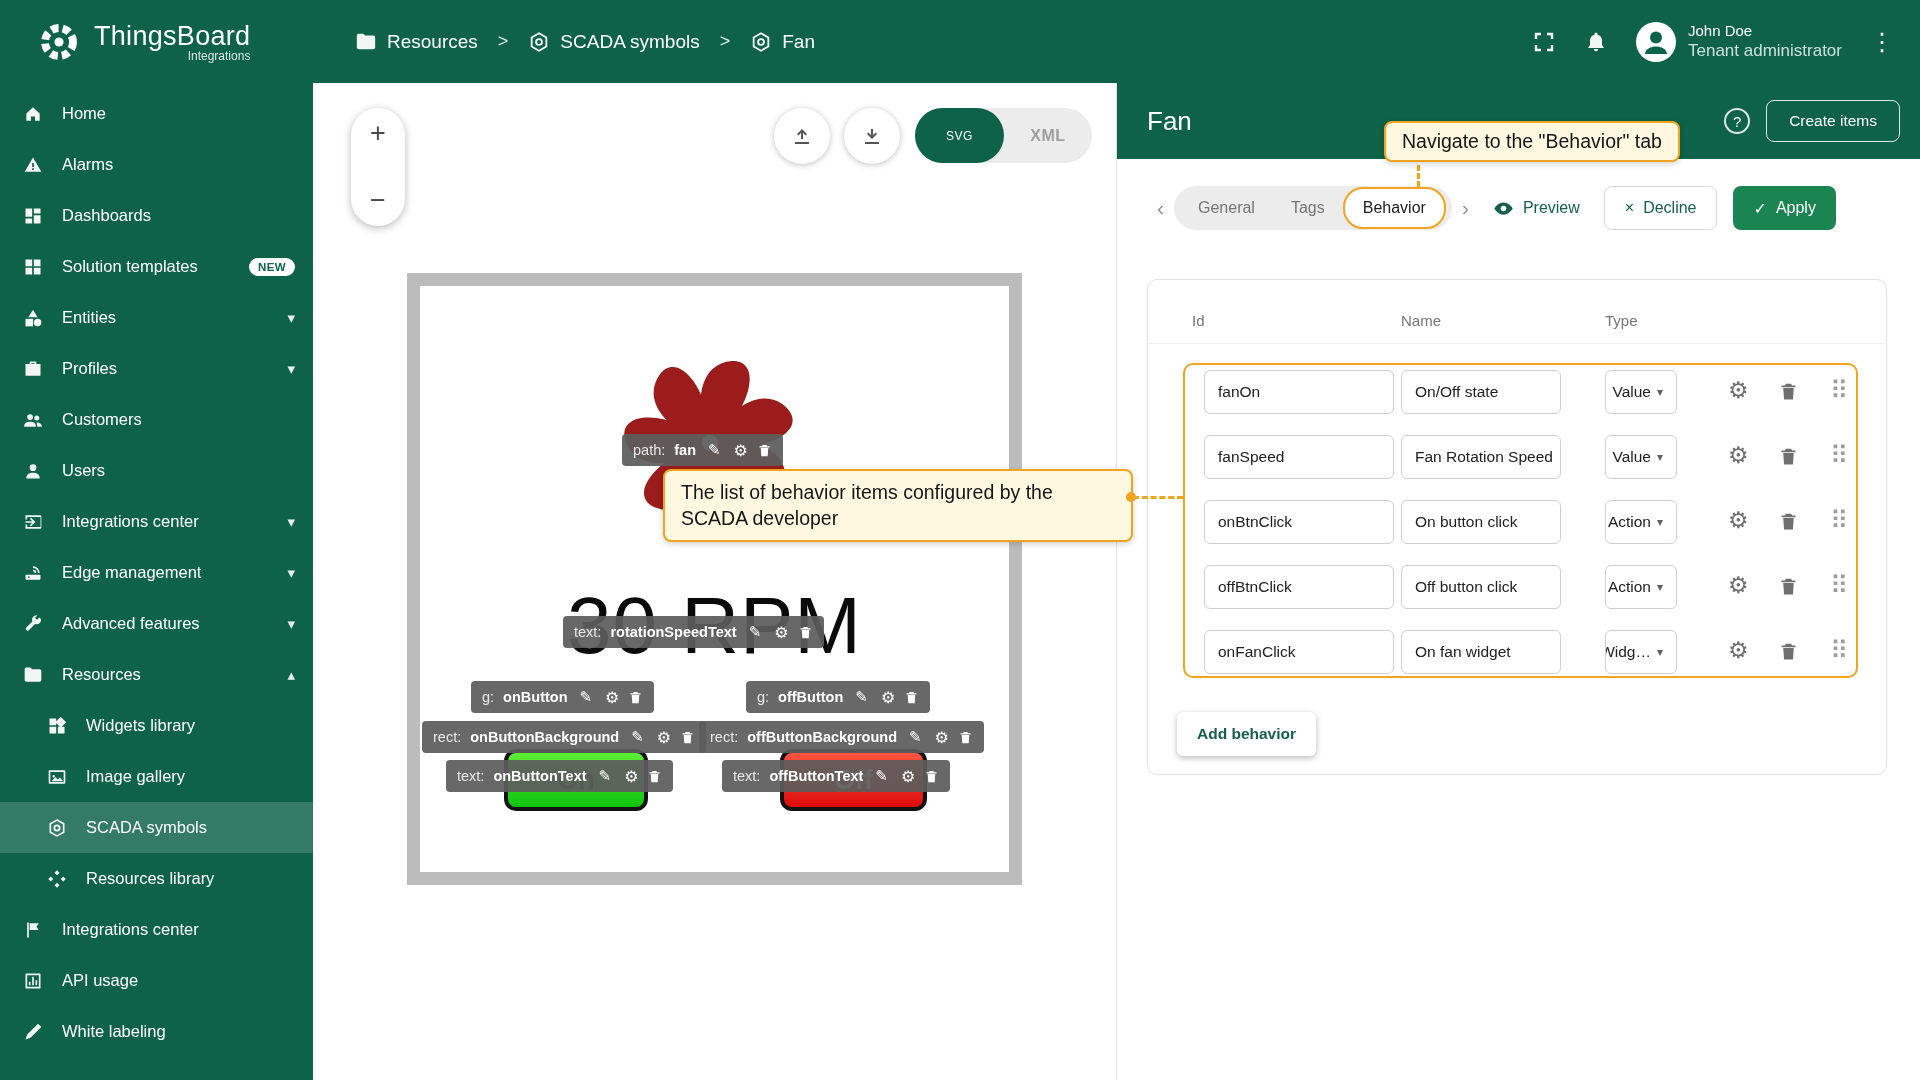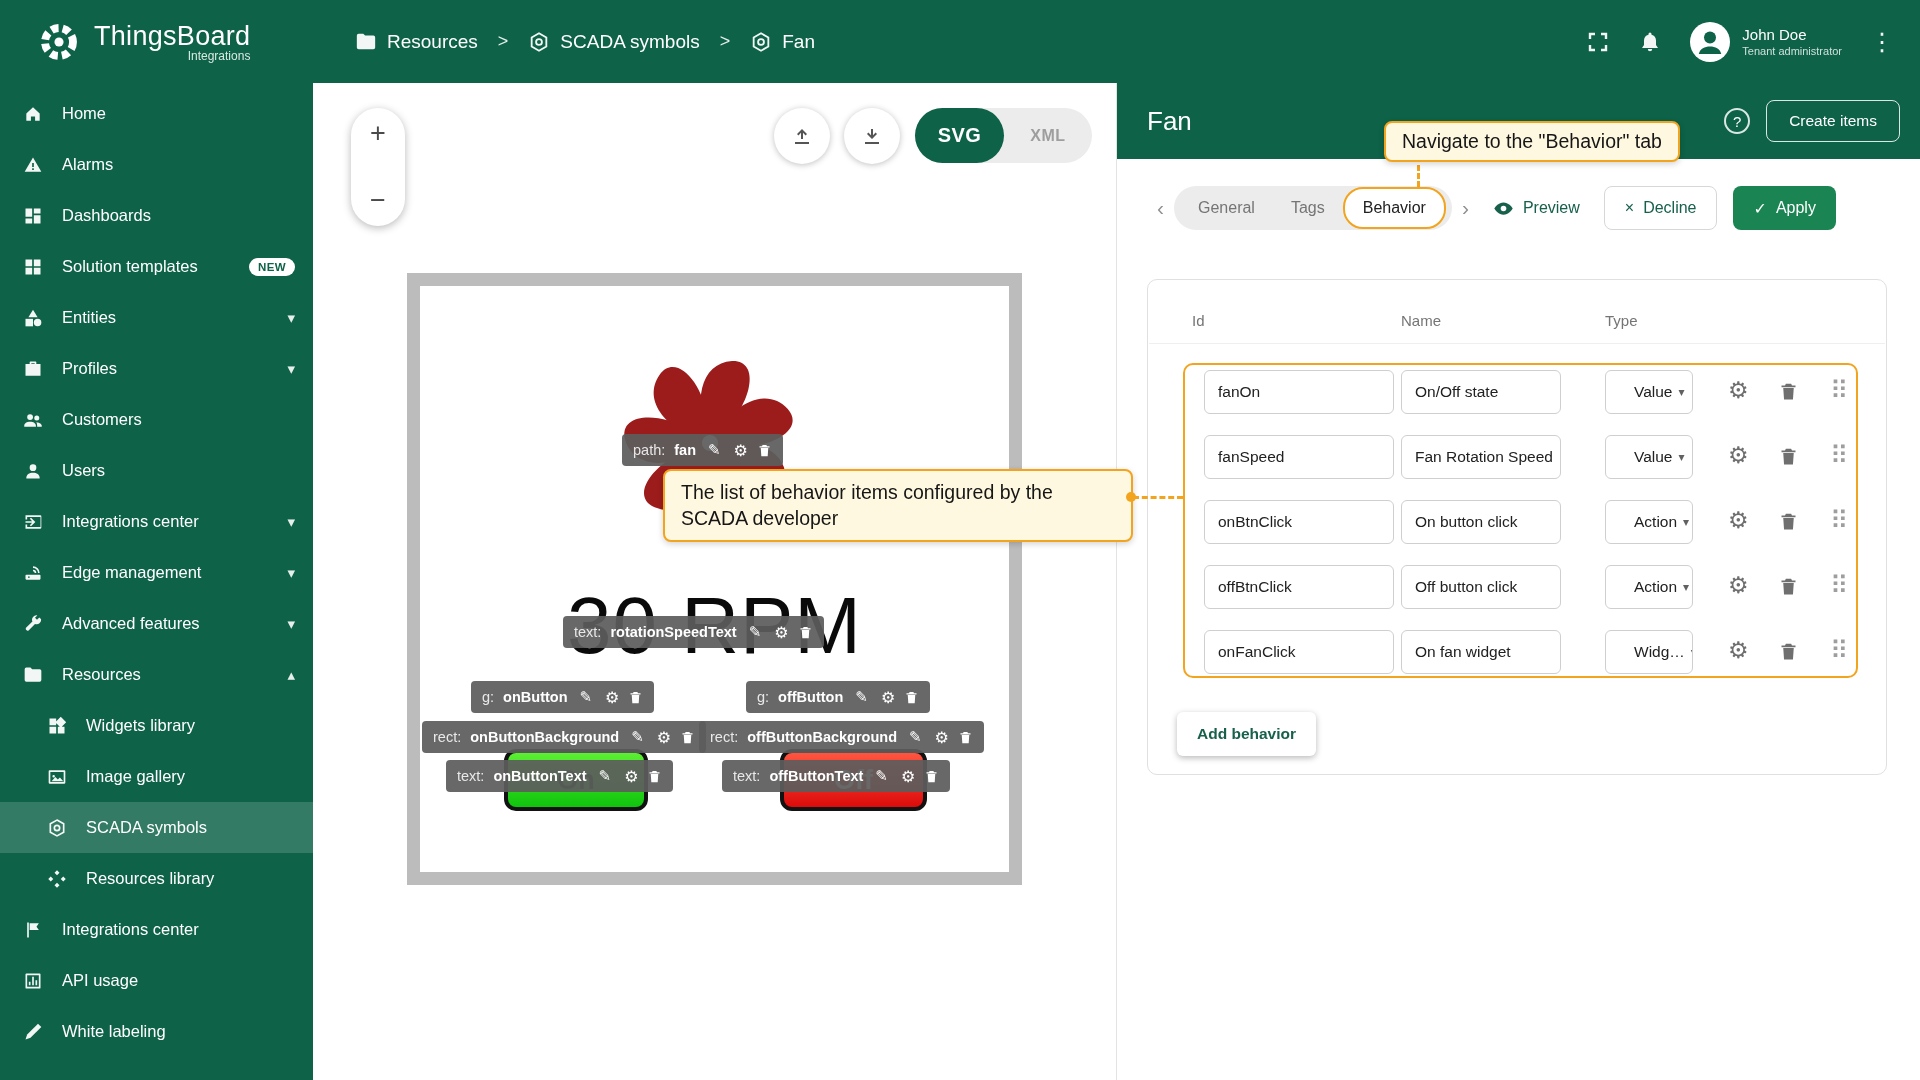--- a/index.html
+++ b/index.html
@@ -23,21 +23,21 @@
   .brandsub{font-size:12px;opacity:.85;margin-top:-3px;}
   .crumbs{display:flex;align-items:center;font-size:19px;margin-left:42px;}
   .crumb{display:flex;align-items:center;gap:10px;}
   .crumb .ic{opacity:.95;}
   .csep{margin:0 20px;font-size:18px;opacity:.9;}
   .tb-right{margin-left:auto;display:flex;align-items:center;gap:28px;padding-right:26px;}
   .tb-ic{color:#fff;opacity:.95;}
   .avatarwrap{display:flex;align-items:center;gap:12px;}
   .avatar{width:40px;height:40px;border-radius:50%;background:#fff;display:flex;align-items:center;justify-content:center;overflow:hidden;}
   .uname{font-size:15px;line-height:1.3;}
-  .urole{font-size:11px;opacity:.8;}
+  .urole{font-size:17px;opacity:.8;}
   .morev{font-size:24px;opacity:.95;}
 
   
   .sidebar{position:absolute;left:0;top:83px;width:313px;bottom:0;background:var(--green);
     color:#fff;z-index:10;padding-top:5px;overflow:hidden;}
   .sitem{height:51px;display:flex;align-items:center;gap:18px;padding:0 18px 0 22px;font-size:16.5px;}
   .sitem .ic{width:22px;height:22px;flex:none;display:flex;align-items:center;justify-content:center;opacity:.95;}
   .sitem.sub{padding-left:46px;}
   .sitem.active{background:rgba(255,255,255,.16);}
   .badge{background:#fff;color:var(--green);font-size:11.5px;font-weight:bold;border-radius:10px;
@@ -48,21 +48,21 @@
   .editor{position:absolute;left:313px;top:83px;width:804px;bottom:0;background:#fff;
     border-right:1px solid #e3e3e3;z-index:5;}
   .zoom{position:absolute;left:38px;top:25px;width:54px;height:118px;border-radius:27px;background:#fff;
     box-shadow:0 2px 8px rgba(0,0,0,.28);display:flex;flex-direction:column;align-items:center;
     justify-content:space-between;padding:10px 0;font-size:27px;color:#4a4a4a;}
   .circlebtn{position:absolute;top:25px;width:56px;height:56px;border-radius:50%;background:#fff;
     box-shadow:0 1px 6px rgba(0,0,0,.25);display:flex;align-items:center;justify-content:center;color:#555;}
   .toggle{position:absolute;left:602px;top:25px;width:177px;height:55px;background:#ececec;
     border-radius:28px;display:flex;align-items:center;}
   .seg-svg{width:89px;height:55px;border-radius:28px;background:var(--green);color:#fff;
-    display:flex;align-items:center;justify-content:center;font-size:20px;font-weight:bold;letter-spacing:.5px;}
+    display:flex;align-items:center;justify-content:center;font-size:12px;font-weight:normal;letter-spacing:.5px;}
   .seg-xml{flex:1;text-align:center;color:#9e9e9e;font-size:16px;font-weight:bold;letter-spacing:.5px;}
   .frame{position:absolute;left:94px;top:190px;width:615px;height:612px;border:13px solid #bcbcbc;background:#fff;}
   .fanwrap{position:absolute;left:287px;top:250px;}
   .rpm{position:absolute;left:94px;top:497px;width:615px;text-align:center;font-size:80px;color:#0a0a0a;letter-spacing:1px;}
   .scada-btn{position:absolute;height:62px;border:4px solid #121212;border-radius:12px;display:flex;
     align-items:center;justify-content:center;font-size:27px;font-weight:bold;}
   .btn-on{left:191px;top:666px;width:144px;background:linear-gradient(180deg,#5cee32,#0fc40d);color:#063f06;}
   .btn-off{left:467px;top:666px;width:147px;background:linear-gradient(180deg,#ff5540,#dc0b0b);color:#fff;}
   .tag{position:absolute;height:32px;background:rgba(92,92,92,.93);color:#fff;border-radius:4px;
     display:flex;align-items:center;gap:9px;padding:0 11px;font-size:14.5px;white-space:nowrap;z-index:6;}
@@ -95,21 +95,21 @@
     border-radius:10px;background:#fff;}
   .th{position:absolute;top:32px;font-size:15px;color:#757575;}
   .thdiv{position:absolute;left:1px;right:1px;top:63px;height:1px;background:#efefef;}
   .ring{position:absolute;left:35px;top:83px;width:675px;height:315px;border:2.5px solid var(--hl);
     border-radius:10px;pointer-events:none;z-index:3;}
   .brow{position:absolute;left:0;right:0;height:44px;}
   .fld{position:absolute;height:44px;border:1px solid #cfcfcf;border-radius:6px;background:#fff;
     display:flex;align-items:center;padding:0 13px;font-size:15.5px;color:#212121;white-space:nowrap;overflow:hidden;}
   .fid{left:44px;width:190px;margin-left:12px;}
   .fnm{left:253px;width:160px;}
-  .fsel{left:457px;width:88px;justify-content:space-between;padding-left:28px;}
+  .fsel{left:457px;width:72px;justify-content:flex-end;padding-left:28px;}
   .fsel .arr{font-size:12px;color:#616161;margin-left:6px;}
   .rgear{position:absolute;left:580px;top:9px;font-size:23px;color:#6f6f6f;line-height:1;}
   .rtrash{position:absolute;left:630px;top:11px;color:#6f6f6f;}
   .rdrag{position:absolute;left:682px;top:8px;font-size:25px;color:#9e9e9e;line-height:1;}
   .addbtn{position:absolute;left:29px;top:432px;height:44px;padding:0 20px;background:#fff;border-radius:6px;
     box-shadow:0 2px 6px rgba(0,0,0,.28);color:#17604c;font-size:15.5px;display:flex;align-items:center;font-weight:bold;}
 
   
   .callout{background:var(--tip-bg);border:2.5px solid var(--hl);border-radius:8px;color:#161616;
     font-size:19.5px;z-index:40;box-shadow:0 2px 6px rgba(0,0,0,.18);}

